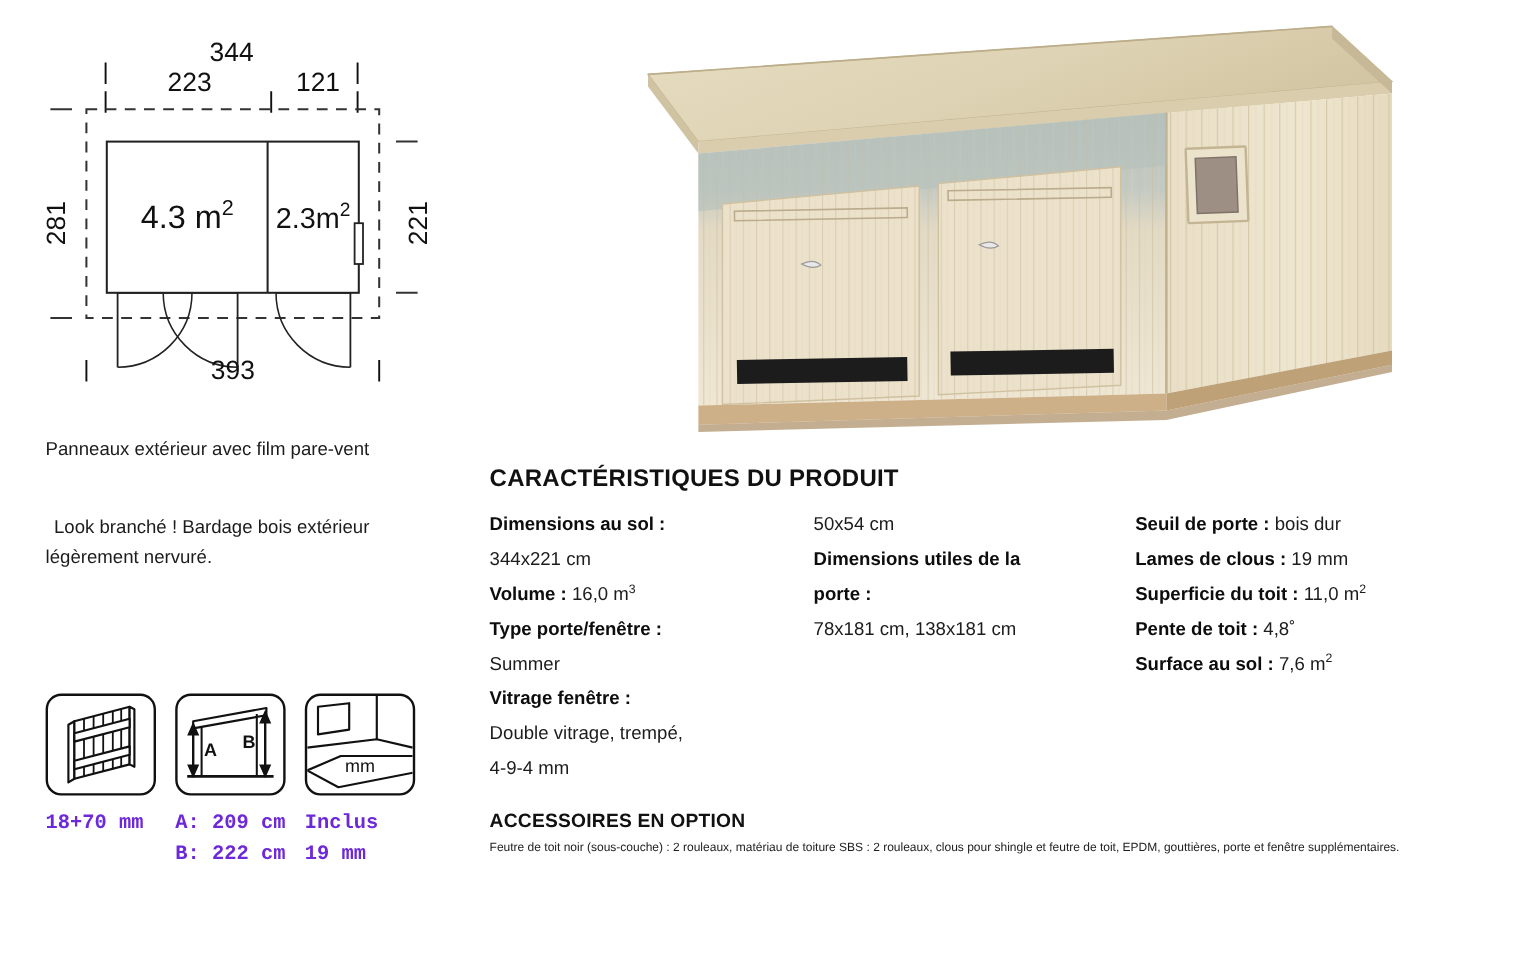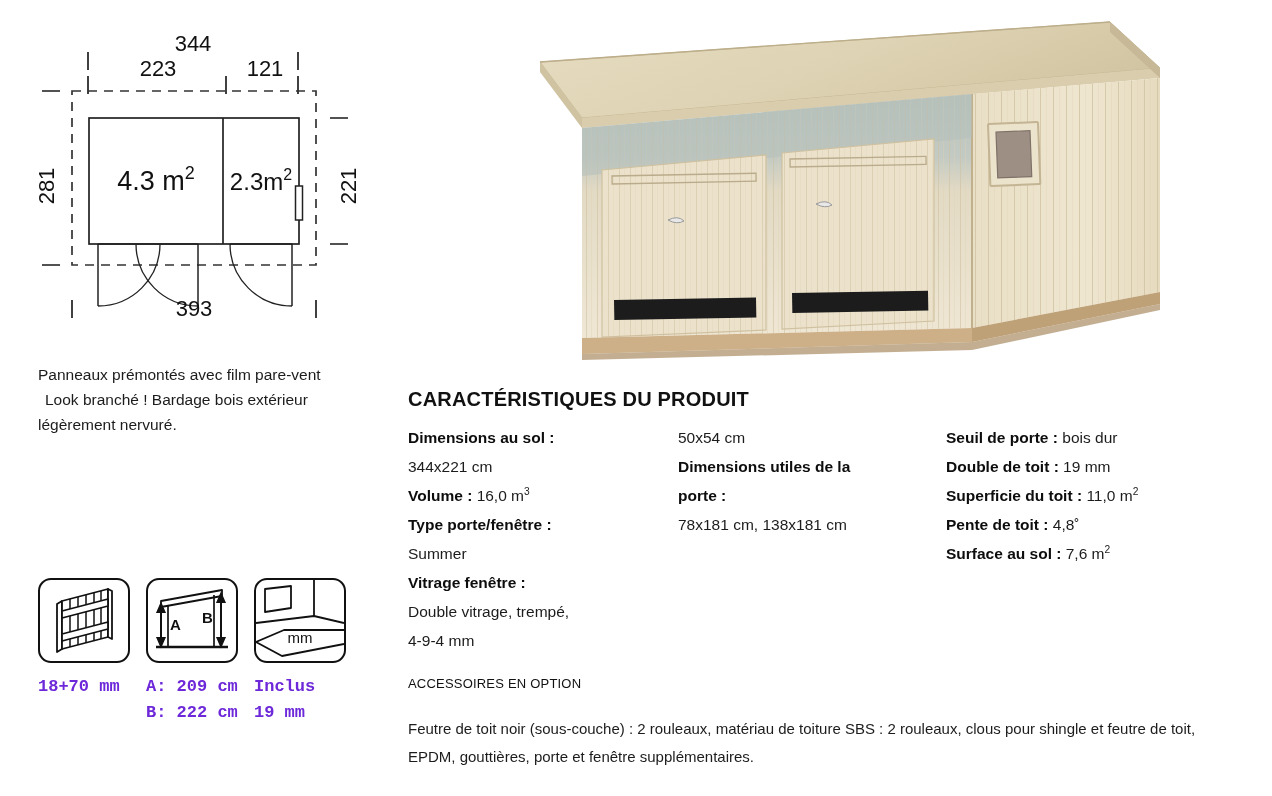--- a/index.html
+++ b/index.html
@@ -14,21 +14,21 @@
   .page { position: relative; width: 1157px; height: 796px; }
 
   
   #floorplan { position: absolute; left: 30px; top: 18px; width: 350px; height: 330px; }
 
   
   #feature-text {
     position: absolute; left: 38px; top: 362px; width: 330px;
     font-size: 15.5px; line-height: 1.62; color: #1c1c1c;
   }
-  #feature-text .ln2 { padding-left: 7px; }
+  #feature-text .ln2 { padding-left: 7px; margin-top: 40px; }
 
   
   #icon-row { position: absolute; left: 38px; top: 578px; width: 340px; }
   .icon-cells { display: flex; gap: 16px; }
   .icon-cell { width: 92px; }
   .icon-box {
     width: 92px; height: 85px;
     border: 2.5px solid #111; border-radius: 13px;
     background: #fff; overflow: hidden;
   }
@@ -53,24 +53,24 @@
   .spec-col.c3 { width: 292px; }
   .spec-line {
     font-size: 15.5px; line-height: 1.87; color: #1c1c1c;
   }
   .spec-line b { font-weight: bold; color: #0d0d0d; text-align: center; }
   sup { font-size: .66em; vertical-align: super; line-height: 0; }
 
   
   #accessories { position: absolute; left: 408px; top: 676px; width: 790px; }
   .acc-title {
-    font-size: 13px; font-weight: normal; letter-spacing: .2px;
-    color: #111; margin-bottom: 24px;
-  }
-  .acc-body { font-size: 15px; line-height: 1.85; color: #1c1c1c; }
+    font-size: 16px; font-weight: bold; letter-spacing: .2px;
+    color: #111; margin-bottom: 4px;
+  }
+  .acc-body { font-size: 10px; line-height: 1.85; color: #1c1c1c; }
 </style>
 </head>
 <body>
 
 <div class="page">
 
   <div id="floorplan">
     <svg width="350" height="330" viewBox="0 0 350 330">
 
       <line x1="58" y1="34" x2="58" y2="52" stroke="#111" stroke-width="1.6"></line>
@@ -117,21 +117,21 @@
       <path d="M262,288 A62,62 0 0 1 200,226" fill="none" stroke="#222" stroke-width="1.3"></path>
       <line x1="200" y1="226" x2="262" y2="226" stroke="#222" stroke-width="1.5"></line>
 
       <line x1="42" y1="282" x2="42" y2="300" stroke="#111" stroke-width="1.6"></line>
       <line x1="286" y1="282" x2="286" y2="300" stroke="#111" stroke-width="1.6"></line>
       <text x="164" y="298" font-family="Liberation Sans, sans-serif" font-size="22" fill="#111" text-anchor="middle">393</text>
     </svg>
   </div>
 
   <div id="feature-text">
-    <div>Panneaux prémontés avec film pare-vent</div>
+    <div>Panneaux extérieur avec film pare-vent</div>
     <div class="ln2">Look branché ! Bardage bois extérieur</div>
     <div>légèrement nervuré.</div>
   </div>
 
   <div id="icon-row">
     <div class="icon-cells">
 
       <div class="icon-cell">
         <div class="icon-box">
           <svg width="88" height="81" viewBox="0 0 88 81">
@@ -298,21 +298,21 @@
 
       <div class="spec-col c2">
         <div class="spec-line"><span>50x54 cm</span></div>
         <div class="spec-line"><b>Dimensions utiles de la</b></div>
         <div class="spec-line"><b>porte :</b></div>
         <div class="spec-line"><span>78x181 cm, 138x181 cm</span></div>
       </div>
 
       <div class="spec-col c3">
         <div class="spec-line"><b>Seuil de porte :</b> <span>bois dur</span></div>
-        <div class="spec-line"><b>Double de toit :</b> <span>19 mm</span></div>
+        <div class="spec-line"><b>Lames de clous :</b> <span>19 mm</span></div>
         <div class="spec-line"><b>Superficie du toit :</b> <span>11,0 m</span><sup>2</sup></div>
         <div class="spec-line"><b>Pente de toit :</b> <span>4,8˚</span></div>
         <div class="spec-line"><b>Surface au sol :</b> <span>7,6 m</span><sup>2</sup></div>
       </div>
 
     </div>
   </div>
 
   <div id="accessories">
     <div class="acc-title">ACCESSOIRES  EN OPTION</div>

